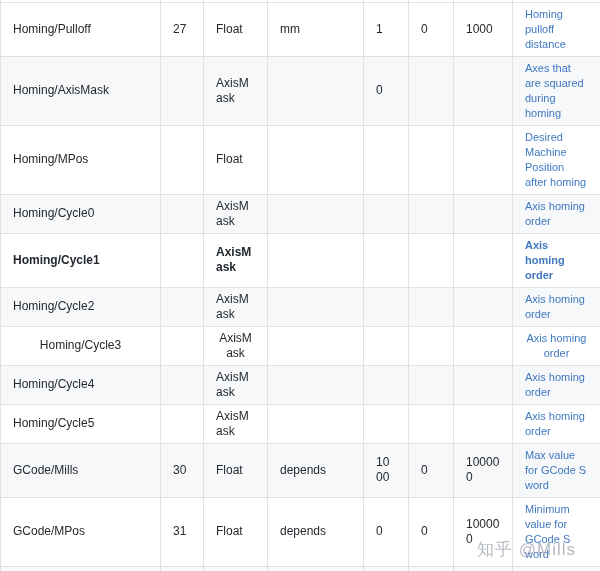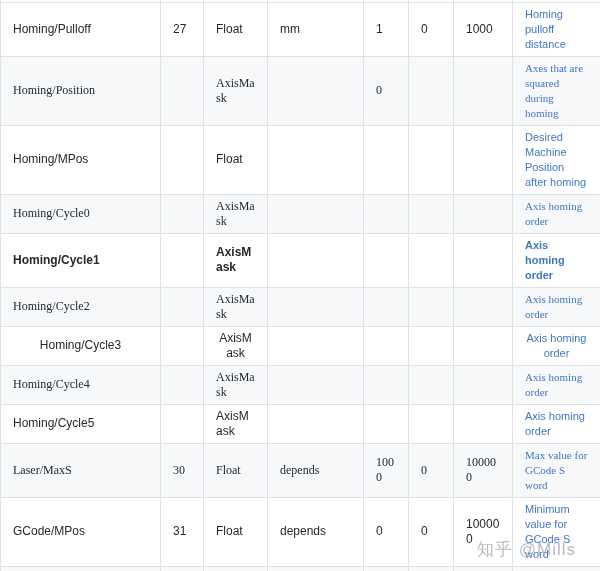--- a/index.html
+++ b/index.html
@@ -32,21 +32,20 @@
     overflow:hidden;
     word-wrap:break-word;
   }
   tr.sliver td{
     height:2px;
     padding:0;
     border-top:none;
   }
   tr.data-row.alt td{
     background:var(--rowalt);
-    font-family:Liberation Serif, serif;
   }
   td.cell-desc{
     padding:4px 5px;
   }
   a.desc-link{
     color:var(--link);
     text-decoration:none;
     font-size:11px;
     line-height:15px;
     display:block;
@@ -95,21 +94,21 @@
     <td class="cell-type">Float</td>
     <td class="cell-units">mm</td>
     <td class="cell-default">1</td>
     <td class="cell-min">0</td>
     <td class="cell-max">1000</td>
     <td class="cell-desc">
       <a class="desc-link" href="#">Homing pulloff distance</a>
     </td>
   </tr>
       <tr class="data-row alt" style="height: 50px;">
-    <td class="cell-name">Homing/Position</td>
+    <td class="cell-name">Homing/AxisMask</td>
     <td class="cell-number"></td>
     <td class="cell-type">AxisMask</td>
     <td class="cell-units"></td>
     <td class="cell-default">0</td>
     <td class="cell-min"></td>
     <td class="cell-max"></td>
     <td class="cell-desc">
       <a class="desc-link" href="#">Axes that are squared during homing</a>
     </td>
   </tr>
@@ -191,21 +190,21 @@
     <td class="cell-type">AxisMask</td>
     <td class="cell-units"></td>
     <td class="cell-default"></td>
     <td class="cell-min"></td>
     <td class="cell-max"></td>
     <td class="cell-desc">
       <a class="desc-link" href="#">Axis homing order</a>
     </td>
   </tr>
       <tr class="data-row alt" style="height: 37px;">
-    <td class="cell-name">Laser/MaxS</td>
+    <td class="cell-name">GCode/Mills</td>
     <td class="cell-number">30</td>
     <td class="cell-type">Float</td>
     <td class="cell-units">depends</td>
     <td class="cell-default">1000</td>
     <td class="cell-min">0</td>
     <td class="cell-max">100000</td>
     <td class="cell-desc">
       <a class="desc-link" href="#">Max value for GCode S word</a>
     </td>
   </tr>

